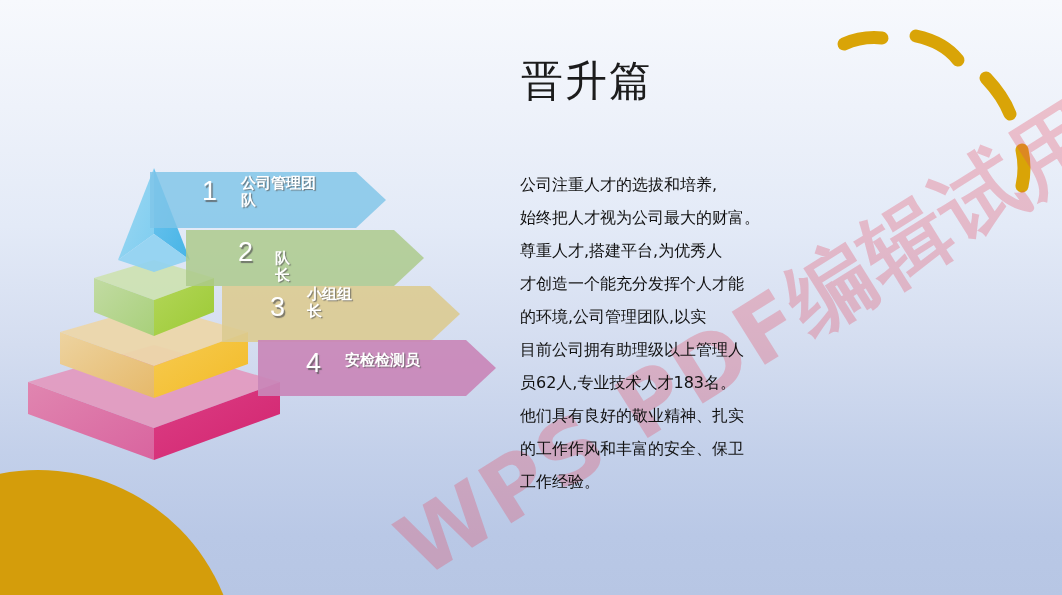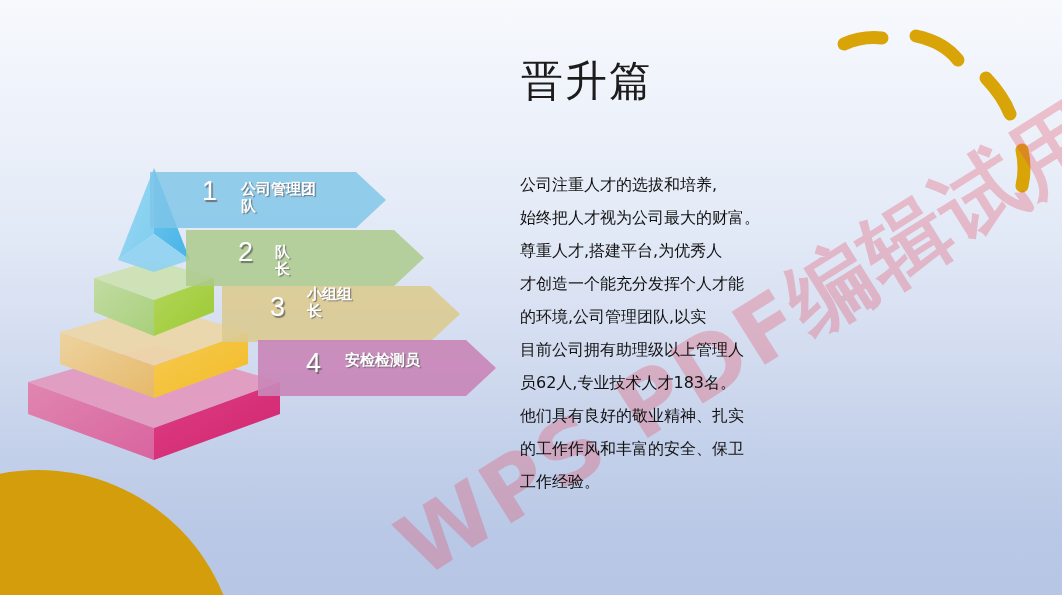--- a/index.html
+++ b/index.html
@@ -82,25 +82,25 @@
     font-family: "DejaVu Sans", "Liberation Sans", sans-serif;
     font-size: 15px;
     font-weight: bold;
     color: #ffffff;
     text-shadow: 1.2px 1.2px 1px rgba(90,90,90,0.7);
     line-height: 1.12;
   }
 
   #banner1 { left: 150px; top: 172px; width: 236px; height: 56px; }
   #banner1 .banner-num   { margin-left: 52px; margin-top: 6px; }
-  #banner1 .banner-label { margin-left: 24px; margin-top: 9px; width: 86px; }
+  #banner1 .banner-label { margin-left: 24px; margin-top: 3px; width: 86px; }
 
   #banner2 { left: 186px; top: 230px; width: 238px; height: 56px; }
   #banner2 .banner-num   { margin-left: 52px; margin-top: 9px; }
-  #banner2 .banner-label { margin-left: 22px; margin-top: 14px; width: 26px; }
+  #banner2 .banner-label { margin-left: 22px; margin-top: 20px; width: 26px; }
 
   #banner3 { left: 222px; top: 286px; width: 238px; height: 56px; }
   #banner3 .banner-num   { margin-left: 48px; margin-top: 8px; }
   #banner3 .banner-label { margin-left: 22px; width: 56px; }
 
   #banner4 { left: 258px; top: 340px; width: 238px; height: 56px; }
   #banner4 .banner-num   { margin-left: 48px; margin-top: 10px; }
   #banner4 .banner-label { margin-left: 24px; margin-top: 12px; width: 76px; }
 
   

